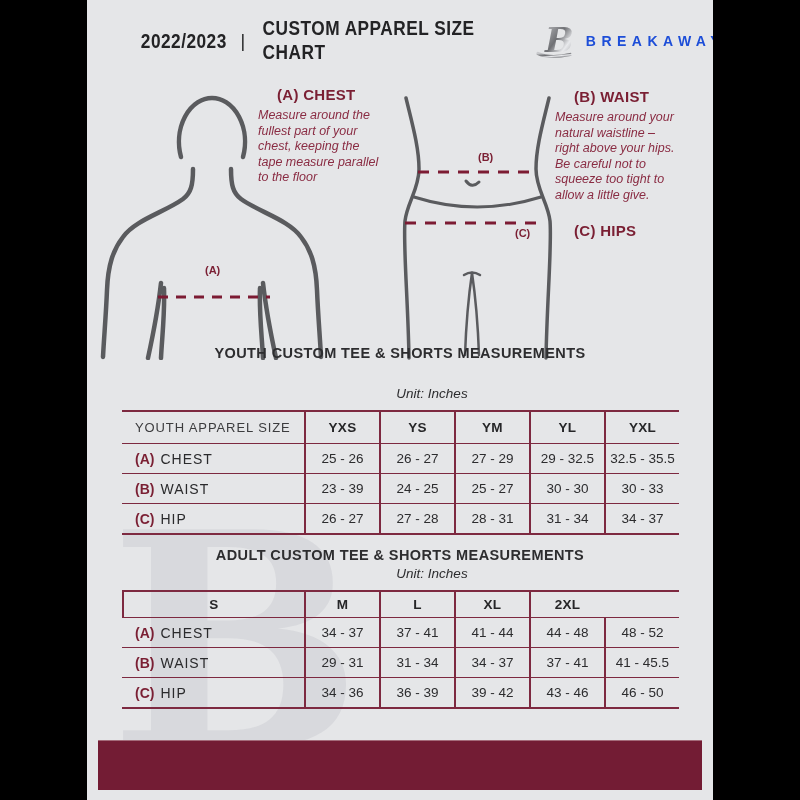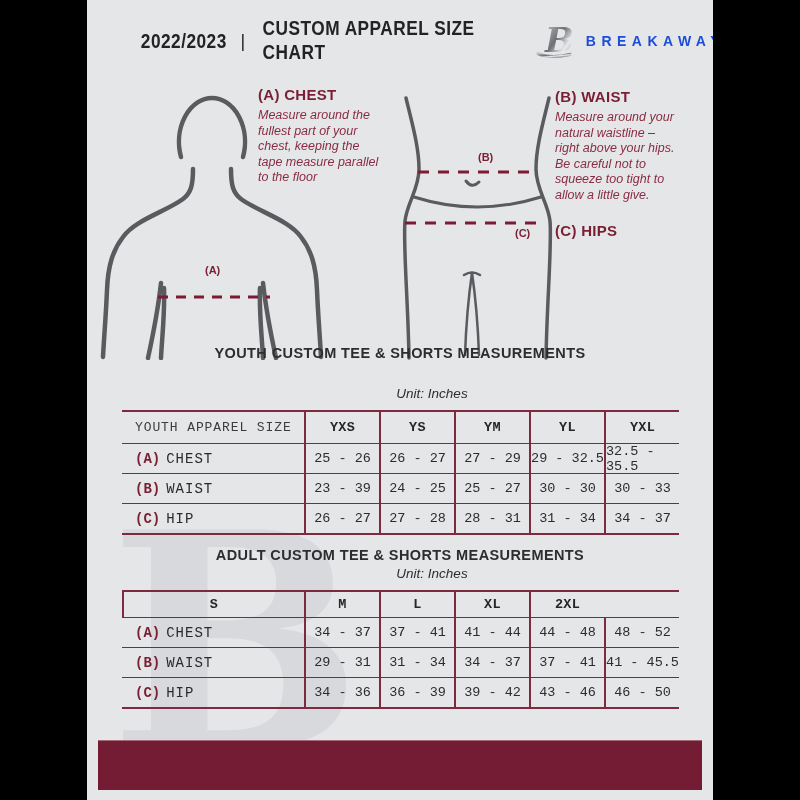--- a/index.html
+++ b/index.html
@@ -26,37 +26,37 @@
   
   .header{position:absolute;left:0;top:22px;width:100%;height:38px;display:flex;align-items:center;
           justify-content:space-between;padding:0 20px;box-sizing:border-box;margin-left:32px;}
   .header-left{display:flex;align-items:center;gap:12px;}
   .season,.doc-title{font-weight:700;font-size:18px;letter-spacing:0.5px;color:#232325;transform:scale(0.96,1.12);}
   .hdr-divider{font-size:18px;color:#232325;font-weight:400;}
   .header-right{display:flex;align-items:center;gap:10px;}
   .brand{font-weight:700;font-size:14px;letter-spacing:5.5px;color:#1d4ed8;}
 
   
-  .guide-head{position:absolute;font-weight:700;font-size:15px;letter-spacing:0.3px;color:var(--maroon-head);}
+  .guide-head{position:absolute;font-weight:700;font-size:15px;letter-spacing:0.3px;color:var(--maroon-head);margin-left:19px;}
   .guide-body{position:absolute;font-style:italic;font-size:12.5px;line-height:15.5px;color:var(--maroon-body);
               white-space:pre-line;}
   .marker{position:absolute;font-weight:700;font-size:11px;color:var(--maroon-head);z-index:2;}
   .fig{position:absolute;}
 
   
   .sec-title{position:absolute;left:0;width:100%;text-align:center;font-weight:700;font-size:14.5px;
              letter-spacing:0.4px;color:#2d2d2f;}
   .sec-unit{position:absolute;left:0;width:100%;text-align:center;font-style:italic;font-size:13.5px;color:#2d2d2f;padding-left:32px;}
 
   
   .size-table{position:absolute;left:35px;width:557px;border-top:2px solid var(--border);
               border-bottom:2px solid var(--border);background:transparent;}
   .t-row{display:grid;grid-template-columns:182px repeat(5,1fr);}
   .t-row + .t-row{border-top:1.5px solid var(--border);}
-  .t-cell{display:flex;align-items:center;justify-content:center;height:29px;font-size:13.5px;color:var(--ink);font-family:Liberation Mono, monospace;}
+  .t-cell{display:flex;align-items:center;justify-content:center;height:29px;font-size:13.5px;color:var(--ink);}
   .t-row.hdr .t-cell{height:31px;}
   .t-row.hdr.sm .t-cell{height:25px;}
   .t-cell.lbl{justify-content:flex-start;padding-left:13px;}
   .t-cell.vline{border-left:2px solid var(--border);}
   .size-col-label{font-size:13px;letter-spacing:0.9px;color:var(--ink-soft);}
   .size-name{font-weight:700;font-size:13.5px;color:#262628;letter-spacing:0.3px;}
   .row-prefix{font-weight:700;color:var(--maroon-head);margin-right:6px;font-size:14px;}
   .row-label{font-size:14px;letter-spacing:1px;color:#2a2a2c;}
 
   

